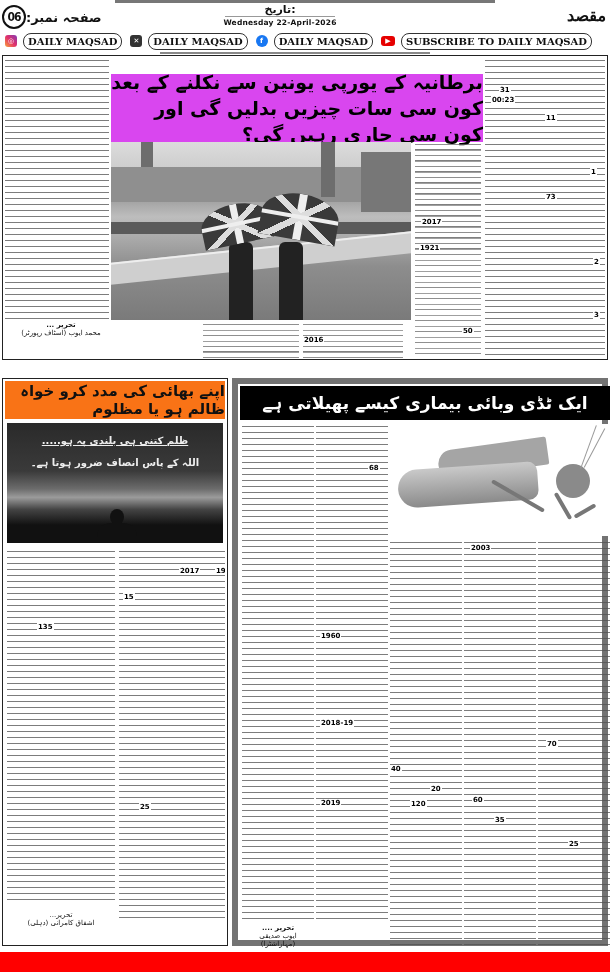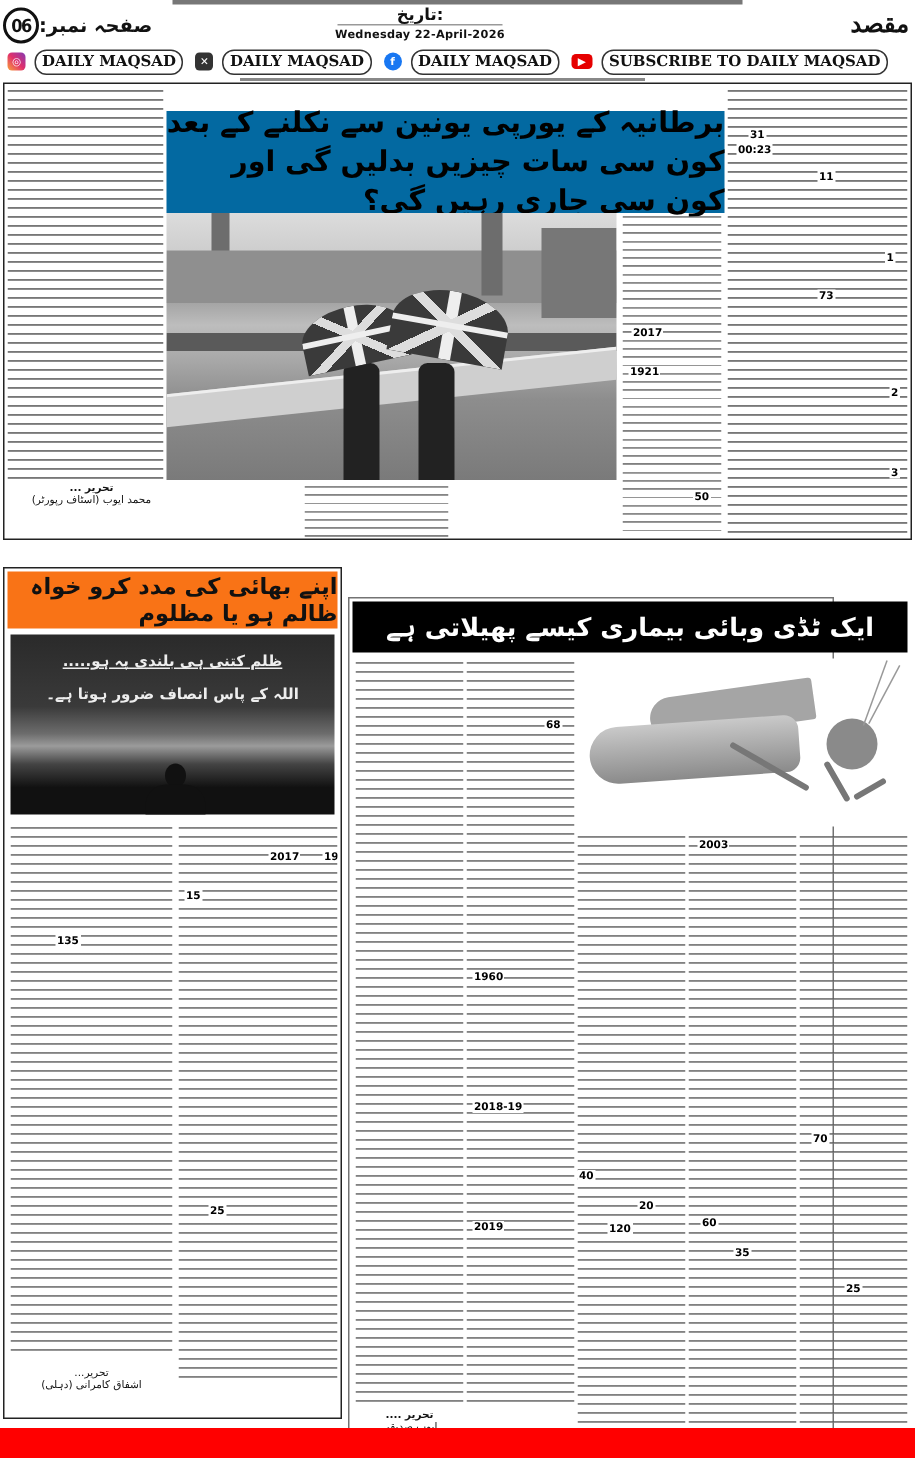--- a/index.html
+++ b/index.html
@@ -29,21 +29,21 @@
 
   
   .top-feature { position: absolute; left: 2px; top: 55px; width: 606px; height: 305px; border: 1px solid #222; }
   .col { position: absolute; overflow: hidden; }
   .text-lines { width: 100%; height: 100%; background:
       repeating-linear-gradient(180deg, transparent 0px, transparent 2px, #555 2px, #888 3.2px, transparent 3.2px, transparent 5.5px);
       opacity: .75; }
   .text-lines.dense { background:
       repeating-linear-gradient(180deg, transparent 0px, transparent 2.2px, #444 2.2px, #777 3.4px, transparent 3.4px, transparent 6px); }
   .col .num { position: absolute; font-weight: bold; font-size: 7px; background: #fff; padding: 0 1px; color: #000; }
-  .headline-box { position: absolute; left: 108px; top: 18px; width: 372px; height: 68px; background: #0369a1; display: flex; flex-direction: column; align-items: center; justify-content: center; direction: rtl; }
+  .headline-box { position: absolute; left: 108px; top: 18px; width: 372px; height: 68px; background: #d946ef; display: flex; flex-direction: column; align-items: center; justify-content: center; direction: rtl; }
   .headline-box .h1 { font-size: 19px; font-weight: bold; color: #000; line-height: 26px; font-family: "DejaVu Sans", sans-serif; }
   .headline-box .h2 { font-size: 19px; font-weight: bold; color: #000; line-height: 26px; font-family: "DejaVu Sans", sans-serif; }
   .photo-london { position: absolute; left: 108px; top: 86px; width: 300px; height: 178px; overflow: hidden;
       background: linear-gradient(180deg,#dcdcdc 0%,#c8c8c8 20%,#9a9a9a 30%,#bdbdbd 42%,#a8a8a8 55%,#8d8d8d 70%,#7a7a7a 100%); }
   .building { position: absolute; background: #6d6d6d; }
   .bank { position: absolute; left: 0; top: 80px; width: 300px; height: 12px; background: #5a5a5a; }
   .wall { position: absolute; left: 0; top: 105px; width: 300px; height: 22px; background: #cfcfcf; transform: skewY(-6deg); border-top: 2px solid #eee; }
   .person { position: absolute; background: #222; border-radius: 6px 6px 0 0; }
   .umbrella { position: absolute; border-radius: 50% 50% 0 0; background: #3a3a3a; overflow: hidden; }
   .umbrella::before { content:""; position:absolute; left:45%; top:0; width:10%; height:100%; background:#eee; }
@@ -60,21 +60,21 @@
   .article-left .head { position: absolute; left: 2px; top: 2px; width: 220px; height: 38px; background: #f97316; display: flex; align-items: center; justify-content: center; direction: rtl; font-size: 15px; font-weight: bold; }
   .quote-photo { position: absolute; left: 4px; top: 44px; width: 216px; height: 120px; overflow: hidden;
       background: linear-gradient(180deg,#2a2a2a 0%,#3a3a3a 40%,#6c6c6c 55%,#9b9b9b 62%,#444 72%,#111 85%); }
   .quote-photo .q1, .quote-photo .q2 { position: absolute; width: 100%; text-align: center; color: #eee; font-size: 10px; font-weight: bold; direction: rtl; }
   .quote-photo .q1 { top: 12px; text-decoration: underline; }
   .quote-photo .q2 { top: 34px; }
   .silhouette-head { position: absolute; left: 103px; top: 86px; width: 14px; height: 16px; background: #111; border-radius: 50%; }
   .silhouette-body { position: absolute; left: 90px; top: 100px; width: 40px; height: 24px; background: #111; border-radius: 14px 14px 0 0; }
 
   
-  .article-right { position: absolute; left: 232px; top: 378px; width: 324px; height: 568px; border: 1px solid #737373; margin-top: 20px; }
+  .article-right { position: absolute; left: 232px; top: 378px; width: 376px; height: 568px; border: 6px solid #737373; }
   .locust-head { position: absolute; left: 2px; top: 2px; width: 370px; height: 34px; background: #000; color: #fff; display: flex; align-items: center; justify-content: center; direction: rtl; font-size: 17px; font-weight: bold; }
   .locust-photo { position: absolute; left: 150px; top: 40px; width: 220px; height: 112px; background: #fff; overflow: hidden; }
   .loc-body { position: absolute; left: 10px; top: 42px; width: 140px; height: 38px; background: linear-gradient(180deg,#c9c9c9,#8a8a8a); border-radius: 40px 20px 20px 40px; transform: rotate(-4deg); }
   .loc-wing { position: absolute; left: 50px; top: 20px; width: 110px; height: 28px; background: #a5a5a5; border-radius: 60px 10px 10px 60px; transform: rotate(-8deg); }
   .loc-head { position: absolute; left: 168px; top: 40px; width: 34px; height: 34px; background: #8a8a8a; border-radius: 50%; }
   .loc-leg { position: absolute; background: #777; height: 4px; border-radius: 2px; }
   .loc-ant { position: absolute; background: #999; width: 1px; }
 
   .footer-red { position: absolute; left: 0; top: 952px; width: 610px; height: 20px; background: #ff0000; }
 </style>
@@ -159,20 +159,24 @@
   </div>
 
   <div class="col" style="left:2px; top:2px; width:104px; height:262px;">
     <div class="text-lines dense"></div>
   </div>
   <div class="byline-left">
     <div class="t">تحریر ...</div>
     <div>محمد ایوب (اسٹاف رپورٹر)</div>
   </div>
 
+  <div class="col" style="left:300px; top:266px; width:100px; height:36px;">
+    <div class="text-lines"></div>
+    <span class="num" style="left:0; top:14px;">2016</span>
+  </div>
   <div class="col" style="left:200px; top:266px; width:96px; height:36px;">
     <div class="text-lines"></div>
   </div>
 </section>
 
 <section class="article-left">
   <div class="head">اپنے بھائی کی مدد کرو خواہ ظالم ہو یا مظلوم</div>
   <div class="quote-photo">
     <div class="q1">ظلم کتنی ہی بلندی پہ ہو.....</div>
     <div class="q2">اللہ کے پاس انصاف ضرور ہوتا ہے۔</div>

